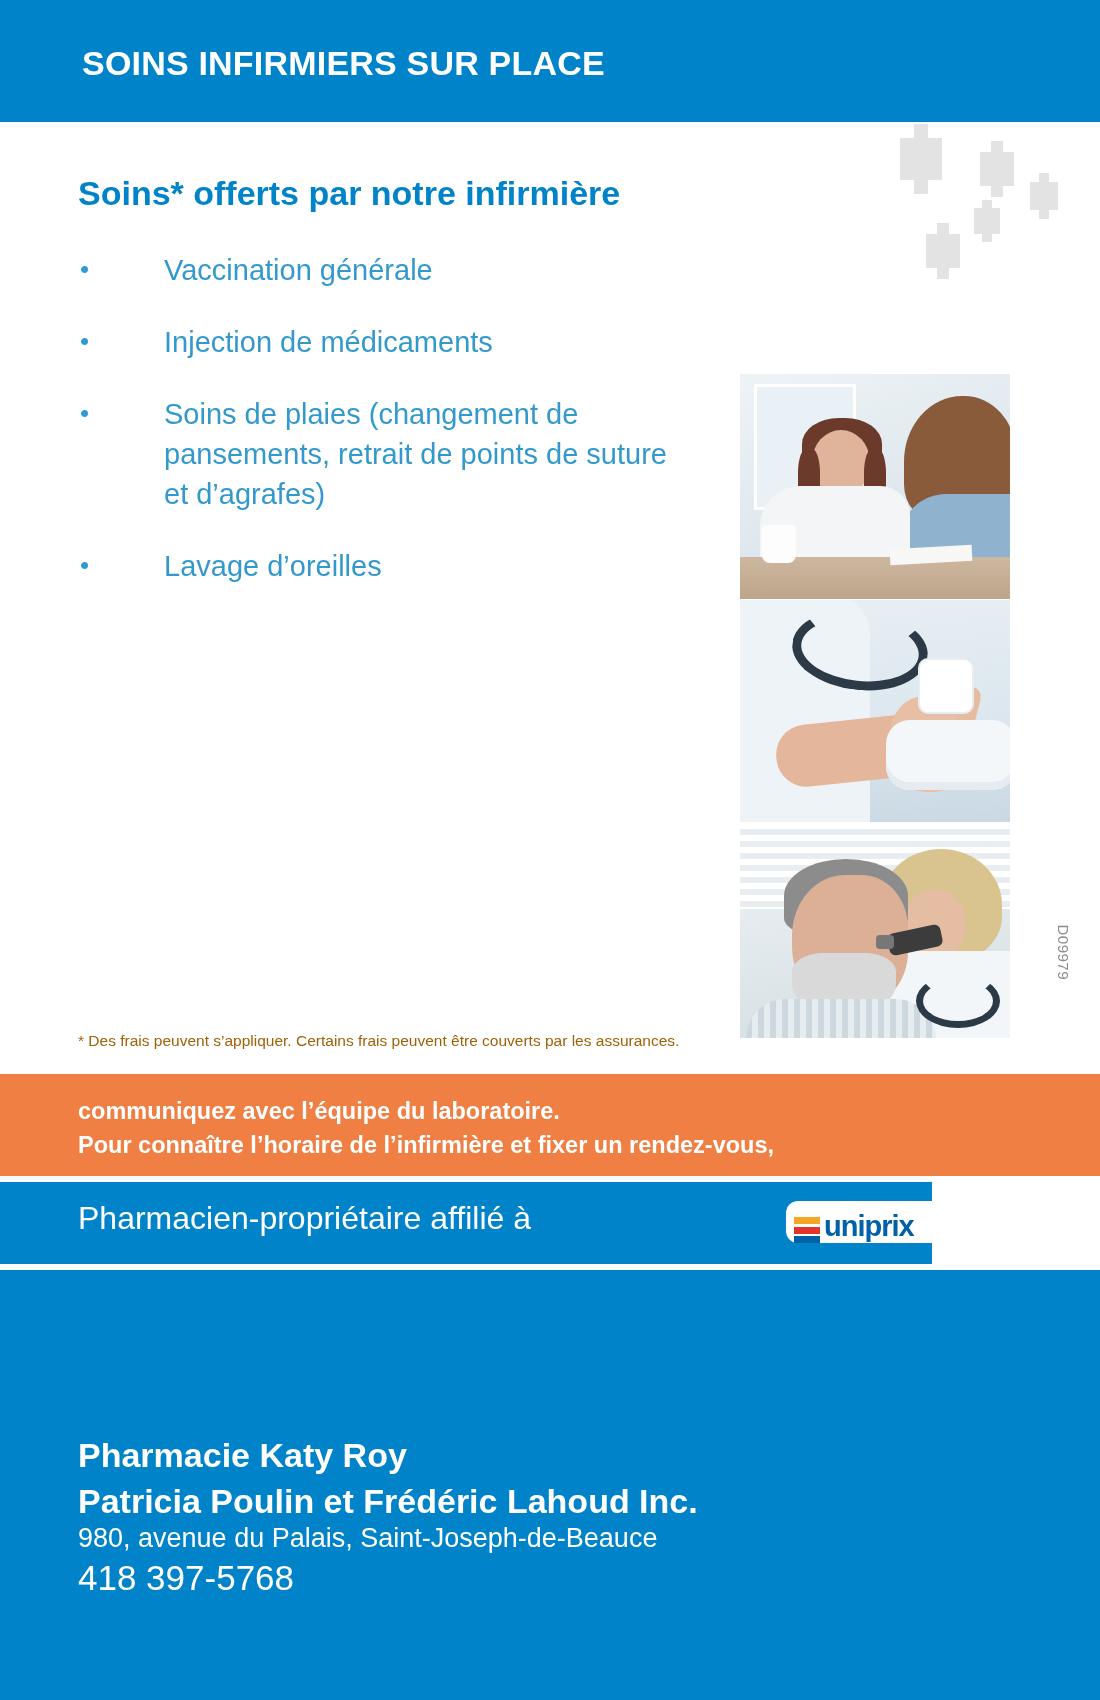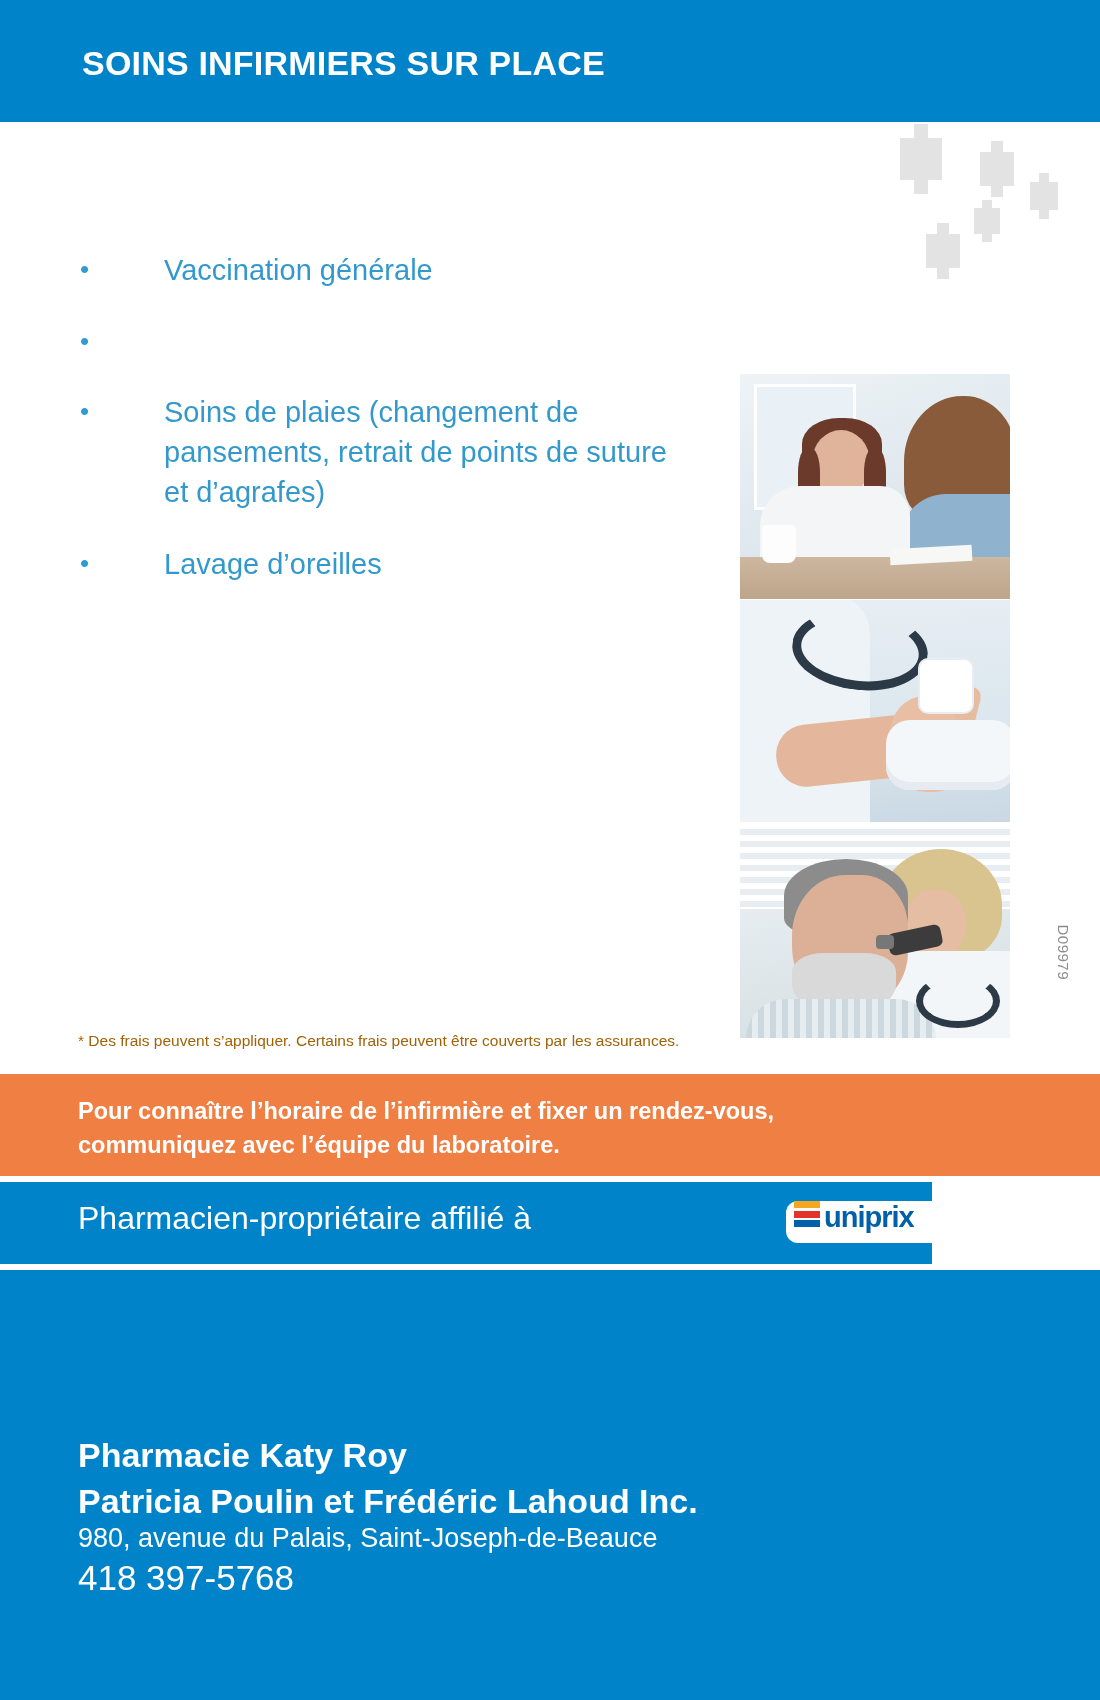--- a/index.html
+++ b/index.html
@@ -170,21 +170,21 @@
   }
   .uniprix-logo {
     position: absolute;
     left: 786px;
     top: 19px;
     width: 168px;
     height: 42px;
     background: #ffffff;
     border-radius: 12px;
     display: flex;
-    align-items: flex-start;
+    align-items: flex-end;
     padding-left: 8px;
     box-sizing: border-box;
   }
   .uniprix-bars {
     width: 26px;
     height: 26px;
     margin-right: 4px;
     display: flex;
     flex-direction: column;
     justify-content: space-between;
@@ -302,28 +302,30 @@
           <span style="left:9px; top:-9px; width:10px; height:46px;"></span>
         </div>
       <div class="cross" style="left:104px; top:78px; width:26px; height:26px;">
           <span style="left:8px; top:-8px; width:10px; height:42px;"></span>
         </div>
       <div class="cross" style="left:56px; top:104px; width:34px; height:34px;">
           <span style="left:11px; top:-11px; width:12px; height:56px;"></span>
         </div>
     </div>
 
+    <div class="section-title">Soins* offerts par notre infirmière</div>
 
     <div class="bullets">
       <div class="bullet-row">
         <div class="bullet-dot">•</div>
         <div class="bullet-text">Vaccination générale</div>
       </div>
       <div class="bullet-row">
         <div class="bullet-dot">•</div>
+        <div class="bullet-text">Injection de médicaments</div>
       </div>
       <div class="bullet-row">
         <div class="bullet-dot">•</div>
         <div class="bullet-text">Soins de plaies (changement de pansements, retrait de points de suture et d’agrafes)</div>
       </div>
       <div class="bullet-row">
         <div class="bullet-dot">•</div>
         <div class="bullet-text">Lavage d’oreilles</div>
       </div>
     </div>
@@ -369,22 +371,22 @@
       <div class="p3-otoscope-tip"></div>
       <div class="p3-steth"></div>
     </div>
 
     <div class="footnote">* Des frais peuvent s’appliquer. Certains frais peuvent être couverts par les assurances.</div>
     <div class="code-vert">D09979</div>
   </div>
 
   <div class="orange-band">
     <div class="orange-text">
+      <div>communiquez avec l’équipe du laboratoire.</div>
       <div>Pour connaître l’horaire de l’infirmière et fixer un rendez-vous,</div>
-      <div>communiquez avec l’équipe du laboratoire.</div>
     </div>
   </div>
 
   <div class="affil-band">
     <div class="affil-text">Pharmacien-propriétaire affilié à</div>
     <div class="uniprix-logo">
       <div class="uniprix-bars">
         <i class="ub1"></i>
           <i class="ub2"></i>
           <i class="ub3"></i>

